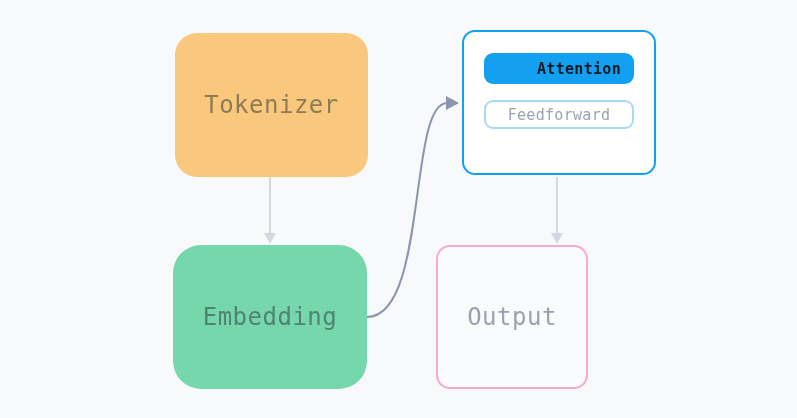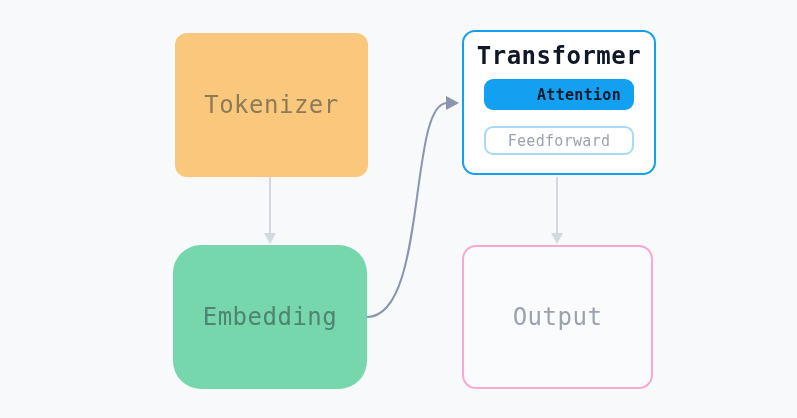--- a/index.html
+++ b/index.html
@@ -28,21 +28,21 @@
   }
   .node-label {
     font-size: 24px;
     font-weight: 500;
     letter-spacing: 0.5px;
     white-space: nowrap;
   }
   .node-tokenizer {
     left: 175px; top: 33px;
     width: 193px; height: 144px;
-    border-radius: 12px;
+    border-radius: 22px;
   }
   .node-embedding {
     left: 173px; top: 245px;
     width: 194px; height: 144px;
     border-radius: 28px;
   }
   .node-transformer {
     left: 462px; top: 30px;
     width: 194px; height: 145px;
     border-radius: 13px;
@@ -72,22 +72,22 @@
     margin-top: 10px;
     font-weight: 600;
   }
   .pill-feedforward {
     height: 29px;
     margin-top: 16px;
     border: 2px solid;
     font-weight: 400;
   }
   .node-output {
-    left: 462px; top: 245px;
-    width: 191px; height: 144px;
+    left: 436px; top: 245px;
+    width: 152px; height: 144px;
     border-radius: 14px;
     border: 2px solid;
   }
 </style>
 </head>
 <body>
 
 <div class="canvas" style="background: rgb(248, 249, 251);">
 
   <svg class="edge-layer" viewBox="0 0 797 418" xmlns="http://www.w3.org/2000/svg">
@@ -110,21 +110,20 @@
 
   <div class="node node-tokenizer" style="background: rgb(250, 200, 125);">
     <span class="node-label" style="color: rgb(141, 123, 87);">Tokenizer</span>
   </div>
 
   <div class="node node-embedding" style="background: rgb(118, 215, 173);">
     <span class="node-label" style="color: rgb(78, 132, 113);">Embedding</span>
   </div>
 
   <div class="node node-transformer" style="background: rgb(255, 255, 255); border-color: rgb(20, 160, 241);">
-    <span class="transformer-title" style="color: rgb(16, 24, 40);">Transformer</span>
 
     <div class="pill pill-attention" style="background: rgb(20, 160, 241); padding-left: 40px;">
       <span style="color: rgb(13, 27, 42);">Attention</span>
     </div>
 
     <div class="pill pill-feedforward" style="background: rgb(255, 255, 255); border-color: rgb(168, 217, 246);">
       <span style="color: rgb(155, 162, 174);">Feedforward</span>
     </div>
   </div>
 

